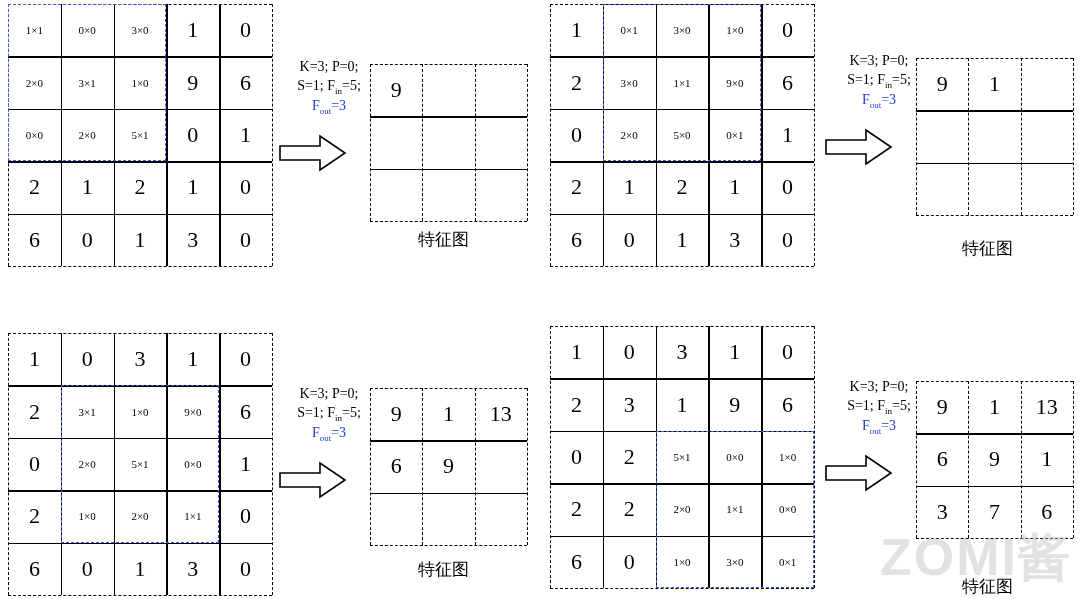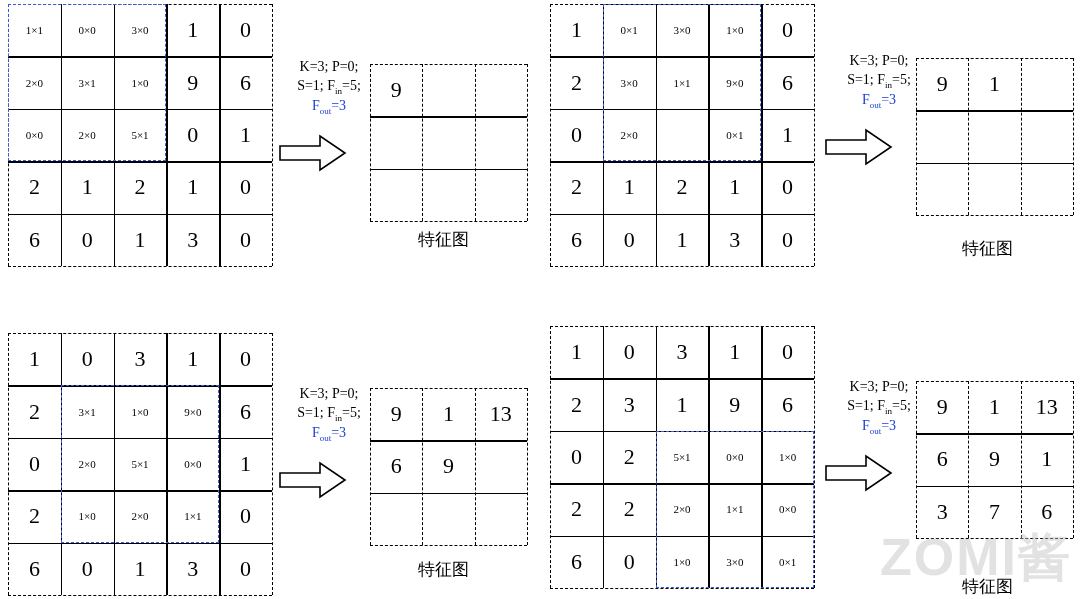--- a/index.html
+++ b/index.html
@@ -167,20 +167,21 @@
       <div class="cell mul" style="left: 105.6px; top: 0px; width: 52.8px; height: 52.4px;">3×0</div>
       <div class="cell mul" style="left: 158.4px; top: 0px; width: 52.8px; height: 52.4px;">1×0</div>
       <div class="cell big" style="left: 211.2px; top: 0px; width: 52.8px; height: 52.4px;">0</div>
       <div class="cell big" style="left: 0px; top: 52.4px; width: 52.8px; height: 52.4px;">2</div>
       <div class="cell mul" style="left: 52.8px; top: 52.4px; width: 52.8px; height: 52.4px;">3×0</div>
       <div class="cell mul" style="left: 105.6px; top: 52.4px; width: 52.8px; height: 52.4px;">1×1</div>
       <div class="cell mul" style="left: 158.4px; top: 52.4px; width: 52.8px; height: 52.4px;">9×0</div>
       <div class="cell big" style="left: 211.2px; top: 52.4px; width: 52.8px; height: 52.4px;">6</div>
       <div class="cell big" style="left: 0px; top: 104.8px; width: 52.8px; height: 52.4px;">0</div>
       <div class="cell mul" style="left: 52.8px; top: 104.8px; width: 52.8px; height: 52.4px;">2×0</div>
+      <div class="cell mul" style="left: 105.6px; top: 104.8px; width: 52.8px; height: 52.4px;">5×0</div>
       <div class="cell mul" style="left: 158.4px; top: 104.8px; width: 52.8px; height: 52.4px;">0×1</div>
       <div class="cell big" style="left: 211.2px; top: 104.8px; width: 52.8px; height: 52.4px;">1</div>
       <div class="cell big" style="left: 0px; top: 157.2px; width: 52.8px; height: 52.4px;">2</div>
       <div class="cell big" style="left: 52.8px; top: 157.2px; width: 52.8px; height: 52.4px;">1</div>
       <div class="cell big" style="left: 105.6px; top: 157.2px; width: 52.8px; height: 52.4px;">2</div>
       <div class="cell big" style="left: 158.4px; top: 157.2px; width: 52.8px; height: 52.4px;">1</div>
       <div class="cell big" style="left: 211.2px; top: 157.2px; width: 52.8px; height: 52.4px;">0</div>
       <div class="cell big" style="left: 0px; top: 209.6px; width: 52.8px; height: 52.4px;">6</div>
       <div class="cell big" style="left: 52.8px; top: 209.6px; width: 52.8px; height: 52.4px;">0</div>
       <div class="cell big" style="left: 105.6px; top: 209.6px; width: 52.8px; height: 52.4px;">1</div>

